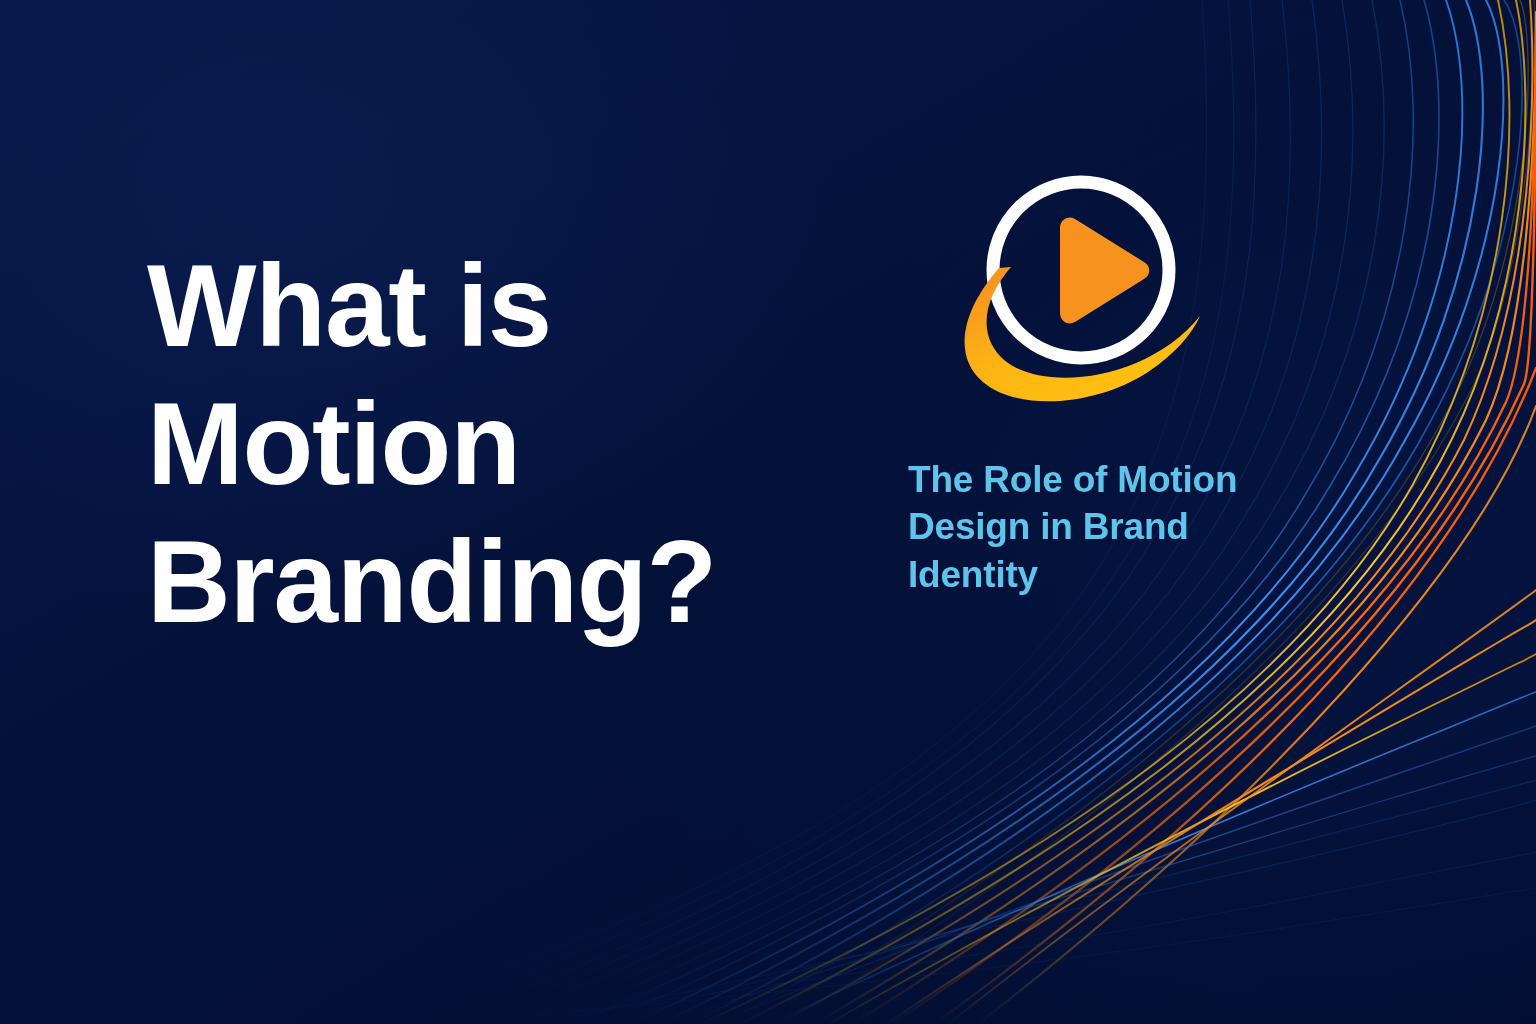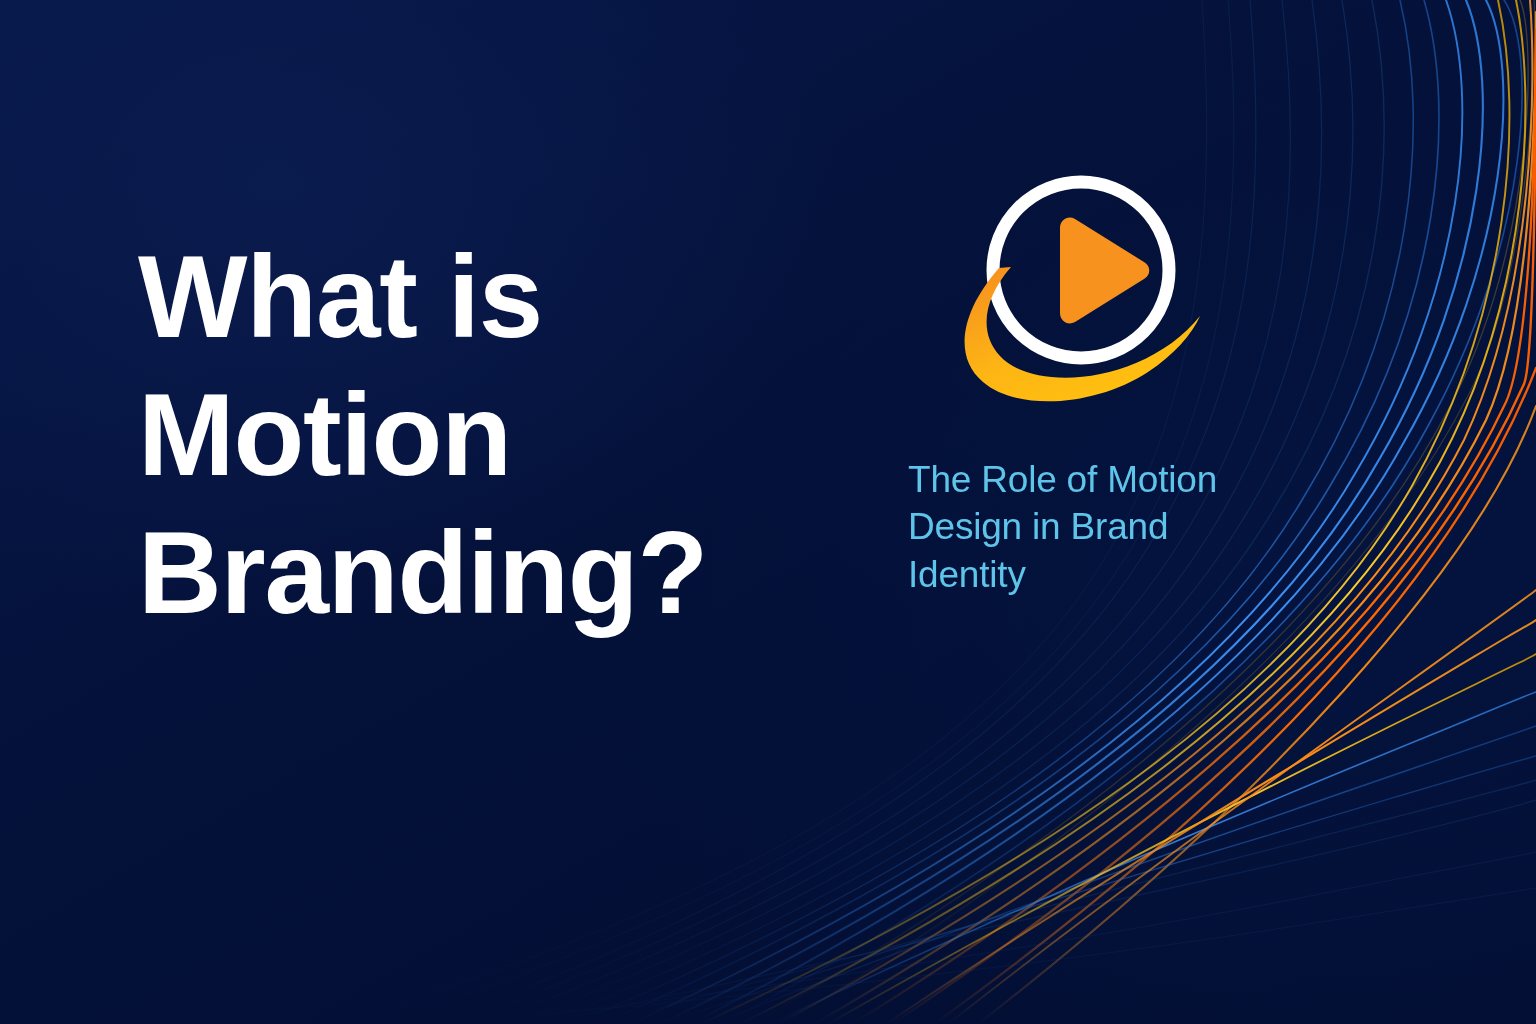--- a/index.html
+++ b/index.html
@@ -32,21 +32,21 @@
   }
 
   
   .headline-block {
     position: absolute;
     left: 138px;
     top: 228px;
     width: 700px;
   }
   .headline {
-    margin: 0;
+    margin: 9px;
     color: #ffffff;
     font-size: 116px;
     line-height: 1.19;
     font-weight: 700;
     letter-spacing: -1.2px;
     white-space: pre-line;
   }
 
   
   .brand-block {
@@ -62,21 +62,21 @@
     margin-left: 18px;
   }
   .logo-svg { display: block; }
 
   .subtitle {
     margin: 0;
     padding-top: 34px;
     color: #5fc4ea;
     font-size: 37px;
     line-height: 1.28;
-    font-weight: 400;
+    font-weight: 700;
     letter-spacing: -0.2px;
     white-space: pre-line;
     max-width: 400px;
   }
 </style>
 </head>
 <body>
 
 <div id="slide">
 

